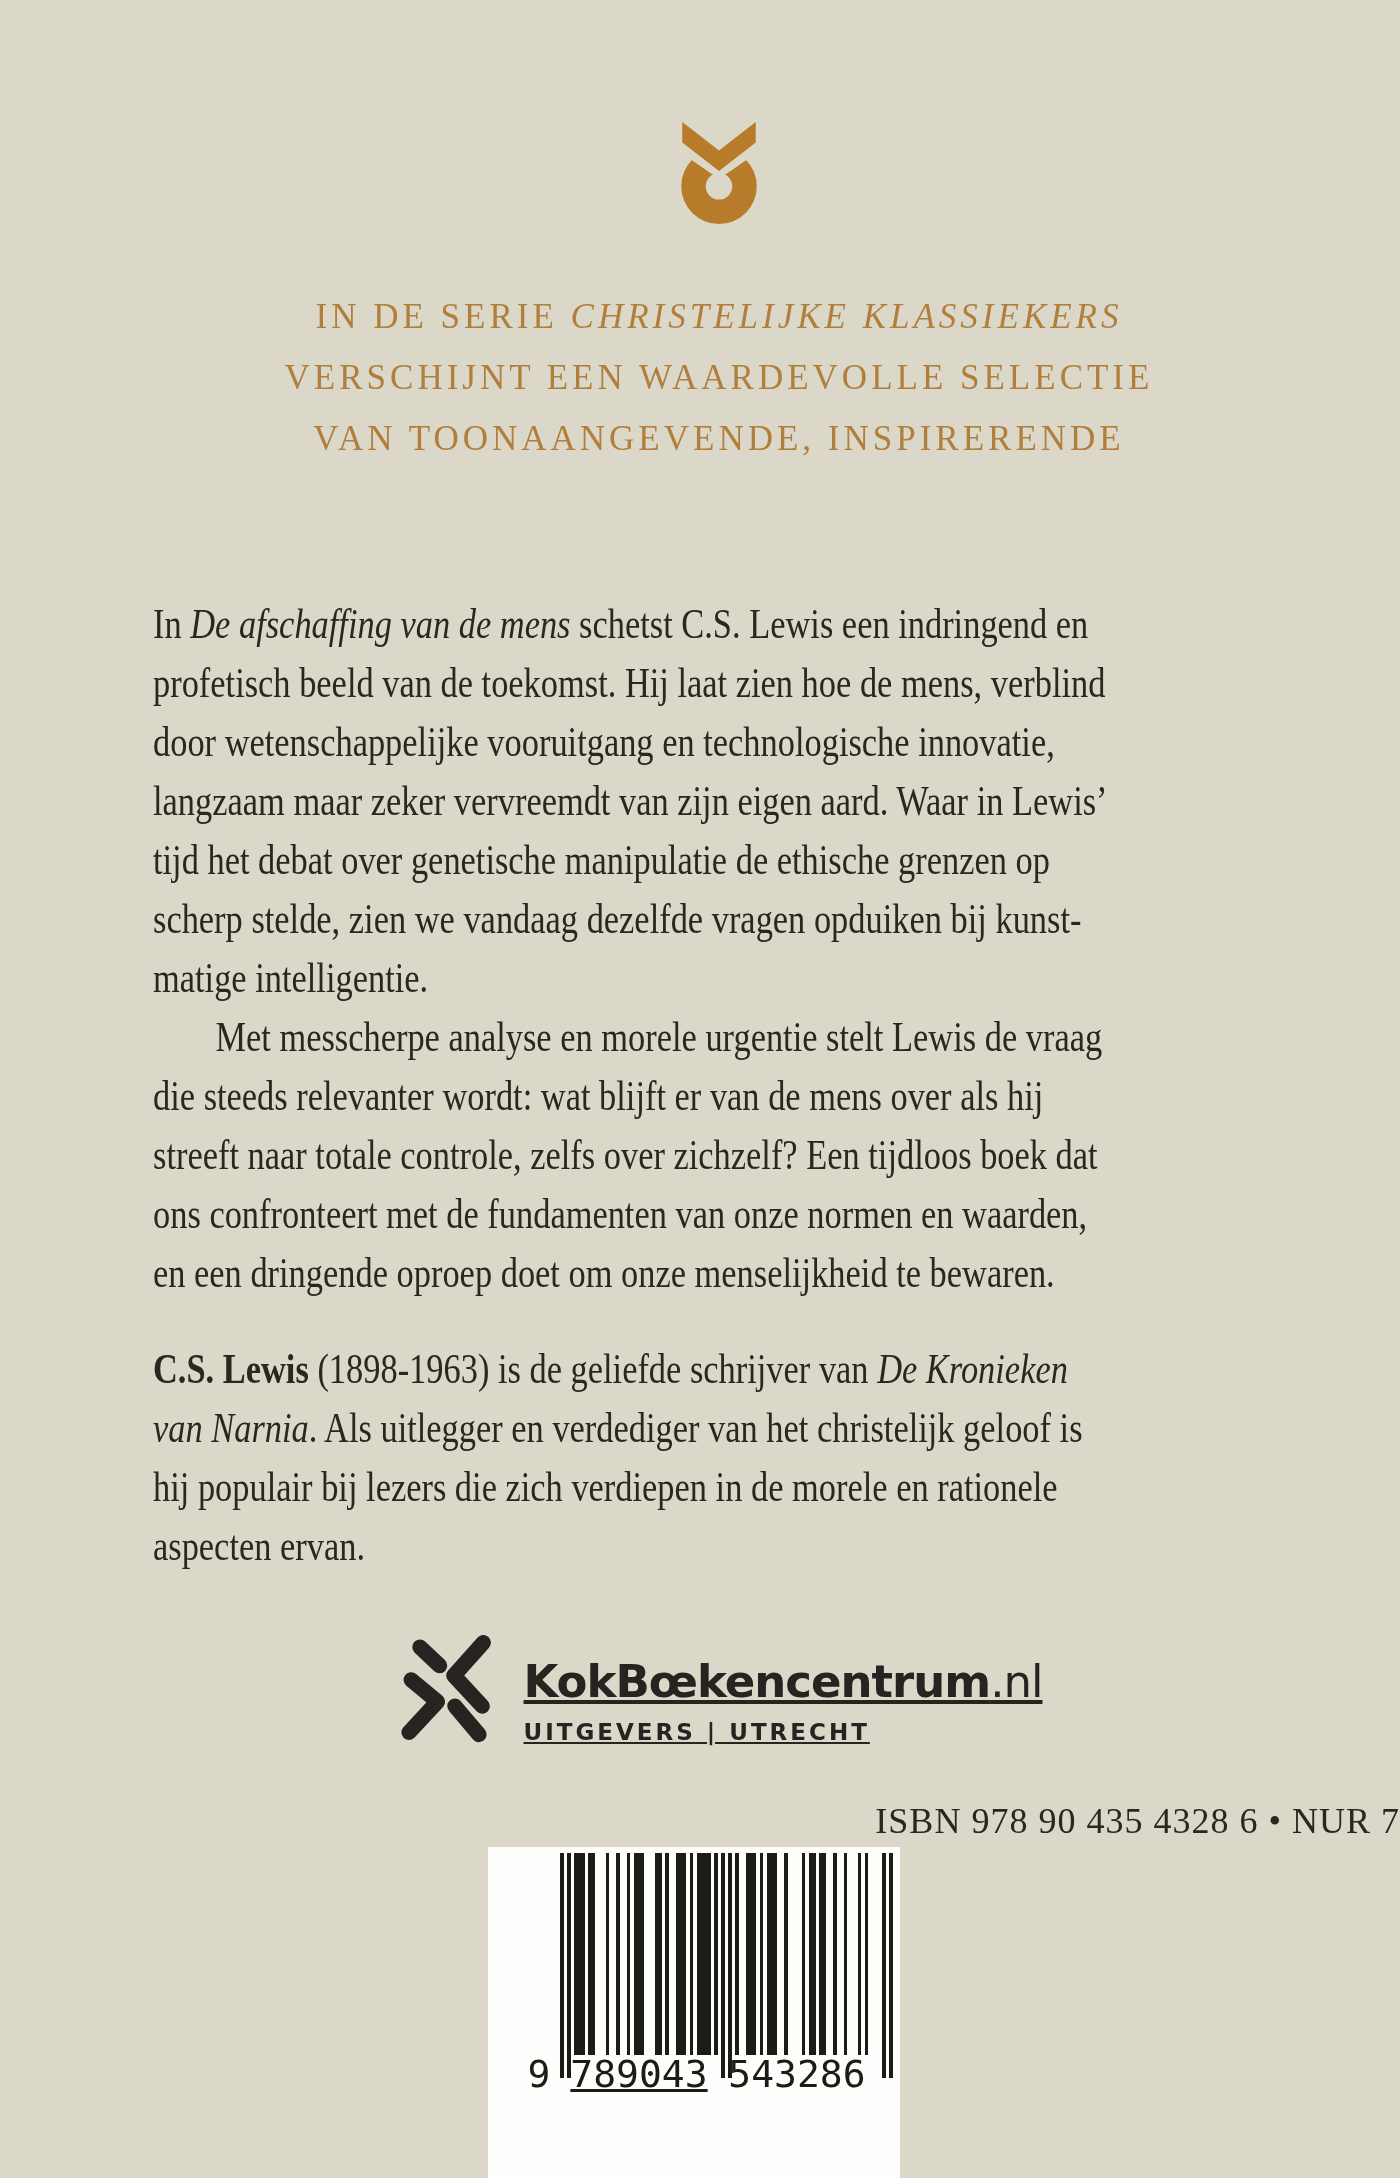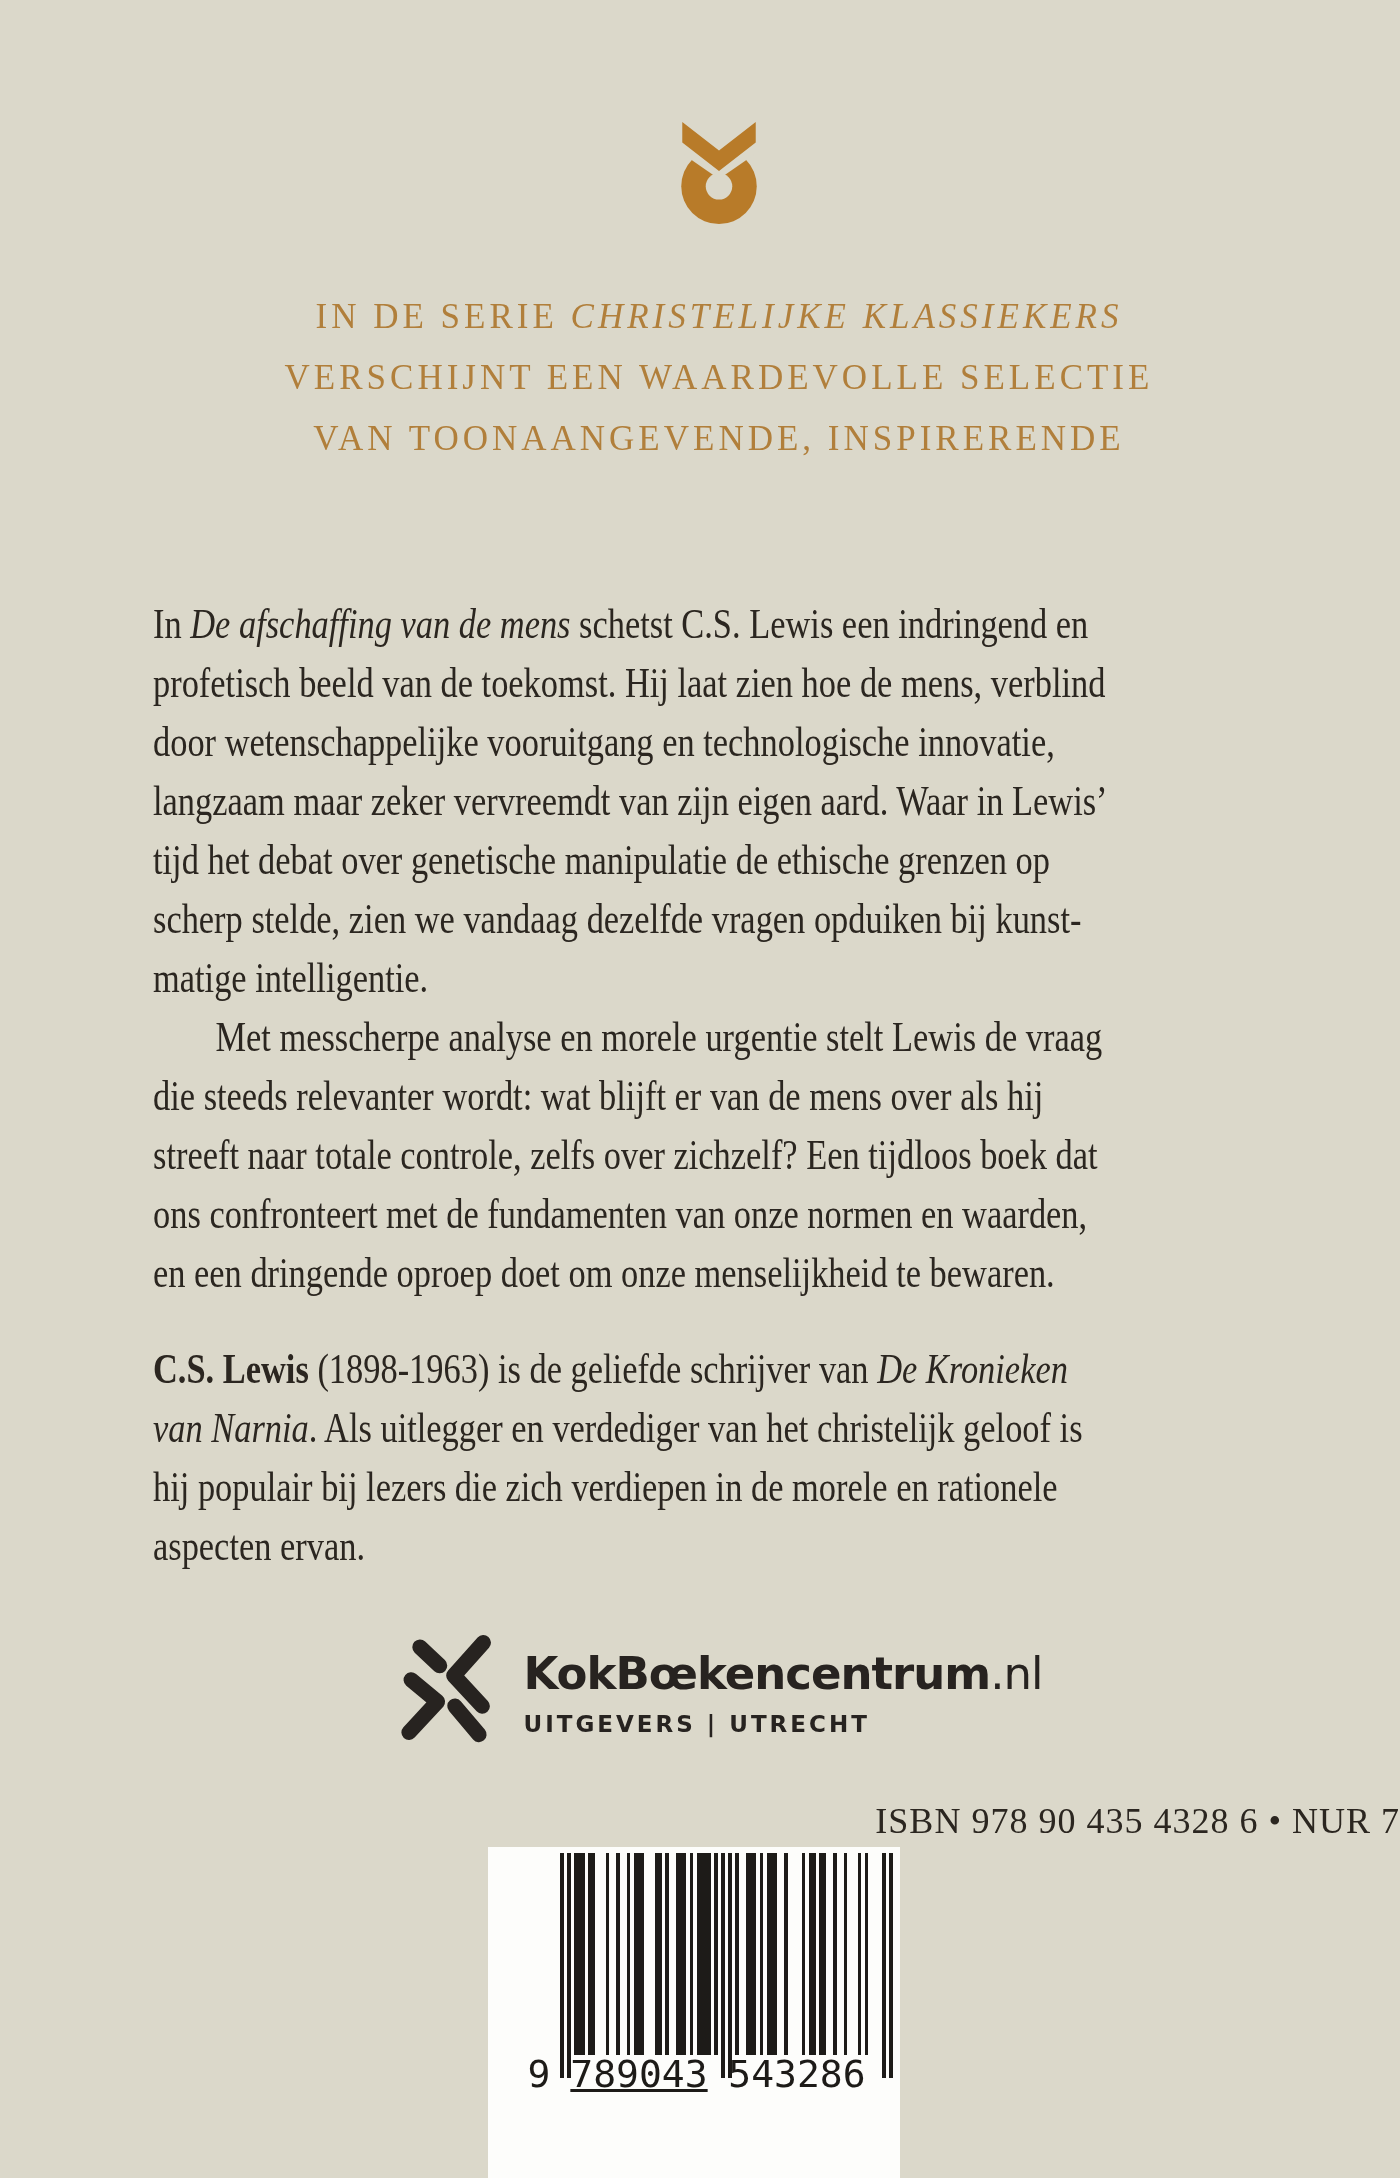--- a/index.html
+++ b/index.html
@@ -24,21 +24,21 @@
   .series{position:absolute;top:286px;left:0;width:100%;color:var(--accent-heading);}
   .series .tline{height:61px;line-height:61px;text-align:center;font-size:35px;letter-spacing:4px;white-space:nowrap;}
   
   .flow{position:absolute;top:594px;left:153px;width:1180px;color:var(--ink);font-size:43px;}
   .flow .tline{height:59px;line-height:59px;white-space:nowrap;transform:scaleX(0.8);transform-origin:0 50%;}
   .flow .tline.ind{padding-left:78px;}
   .bio{margin-top:37px;}
   .i{font-style:italic;}
   .b{font-weight:700;}
   
-  .publisher{position:absolute;top:1634px;left:50%;transform:translateX(-50%);display:flex;align-items:flex-start;gap:18px;color:var(--pub-ink);}
+  .publisher{position:absolute;top:1634px;left:50%;transform:translateX(-50%);display:flex;align-items:center;gap:18px;color:var(--pub-ink);text-decoration:underline;}
   .pub-mark{width:110px;height:118px;flex:0 0 auto;}
   .pub-text{padding-top:16px;}
   .pub-word{font-family:"DejaVu Sans","Liberation Sans",sans-serif;font-size:45px;line-height:48px;font-weight:700;letter-spacing:-1px;white-space:nowrap;}
   .pub-tld{font-weight:400;}
   .pub-tag{font-family:"DejaVu Sans","Liberation Sans",sans-serif;font-size:23px;font-weight:700;letter-spacing:3px;margin-top:13px;white-space:nowrap;}
   
   .isbn{position:absolute;top:1800px;left:0;width:100%;text-align:right;font-size:36px;letter-spacing:1px;color:var(--ink);white-space:nowrap;}
   
   .barcode-box{position:absolute;left:488px;top:1847px;width:412px;height:331px;background:var(--barcode-bg);}
   .bars{position:absolute;left:72px;top:6px;}

